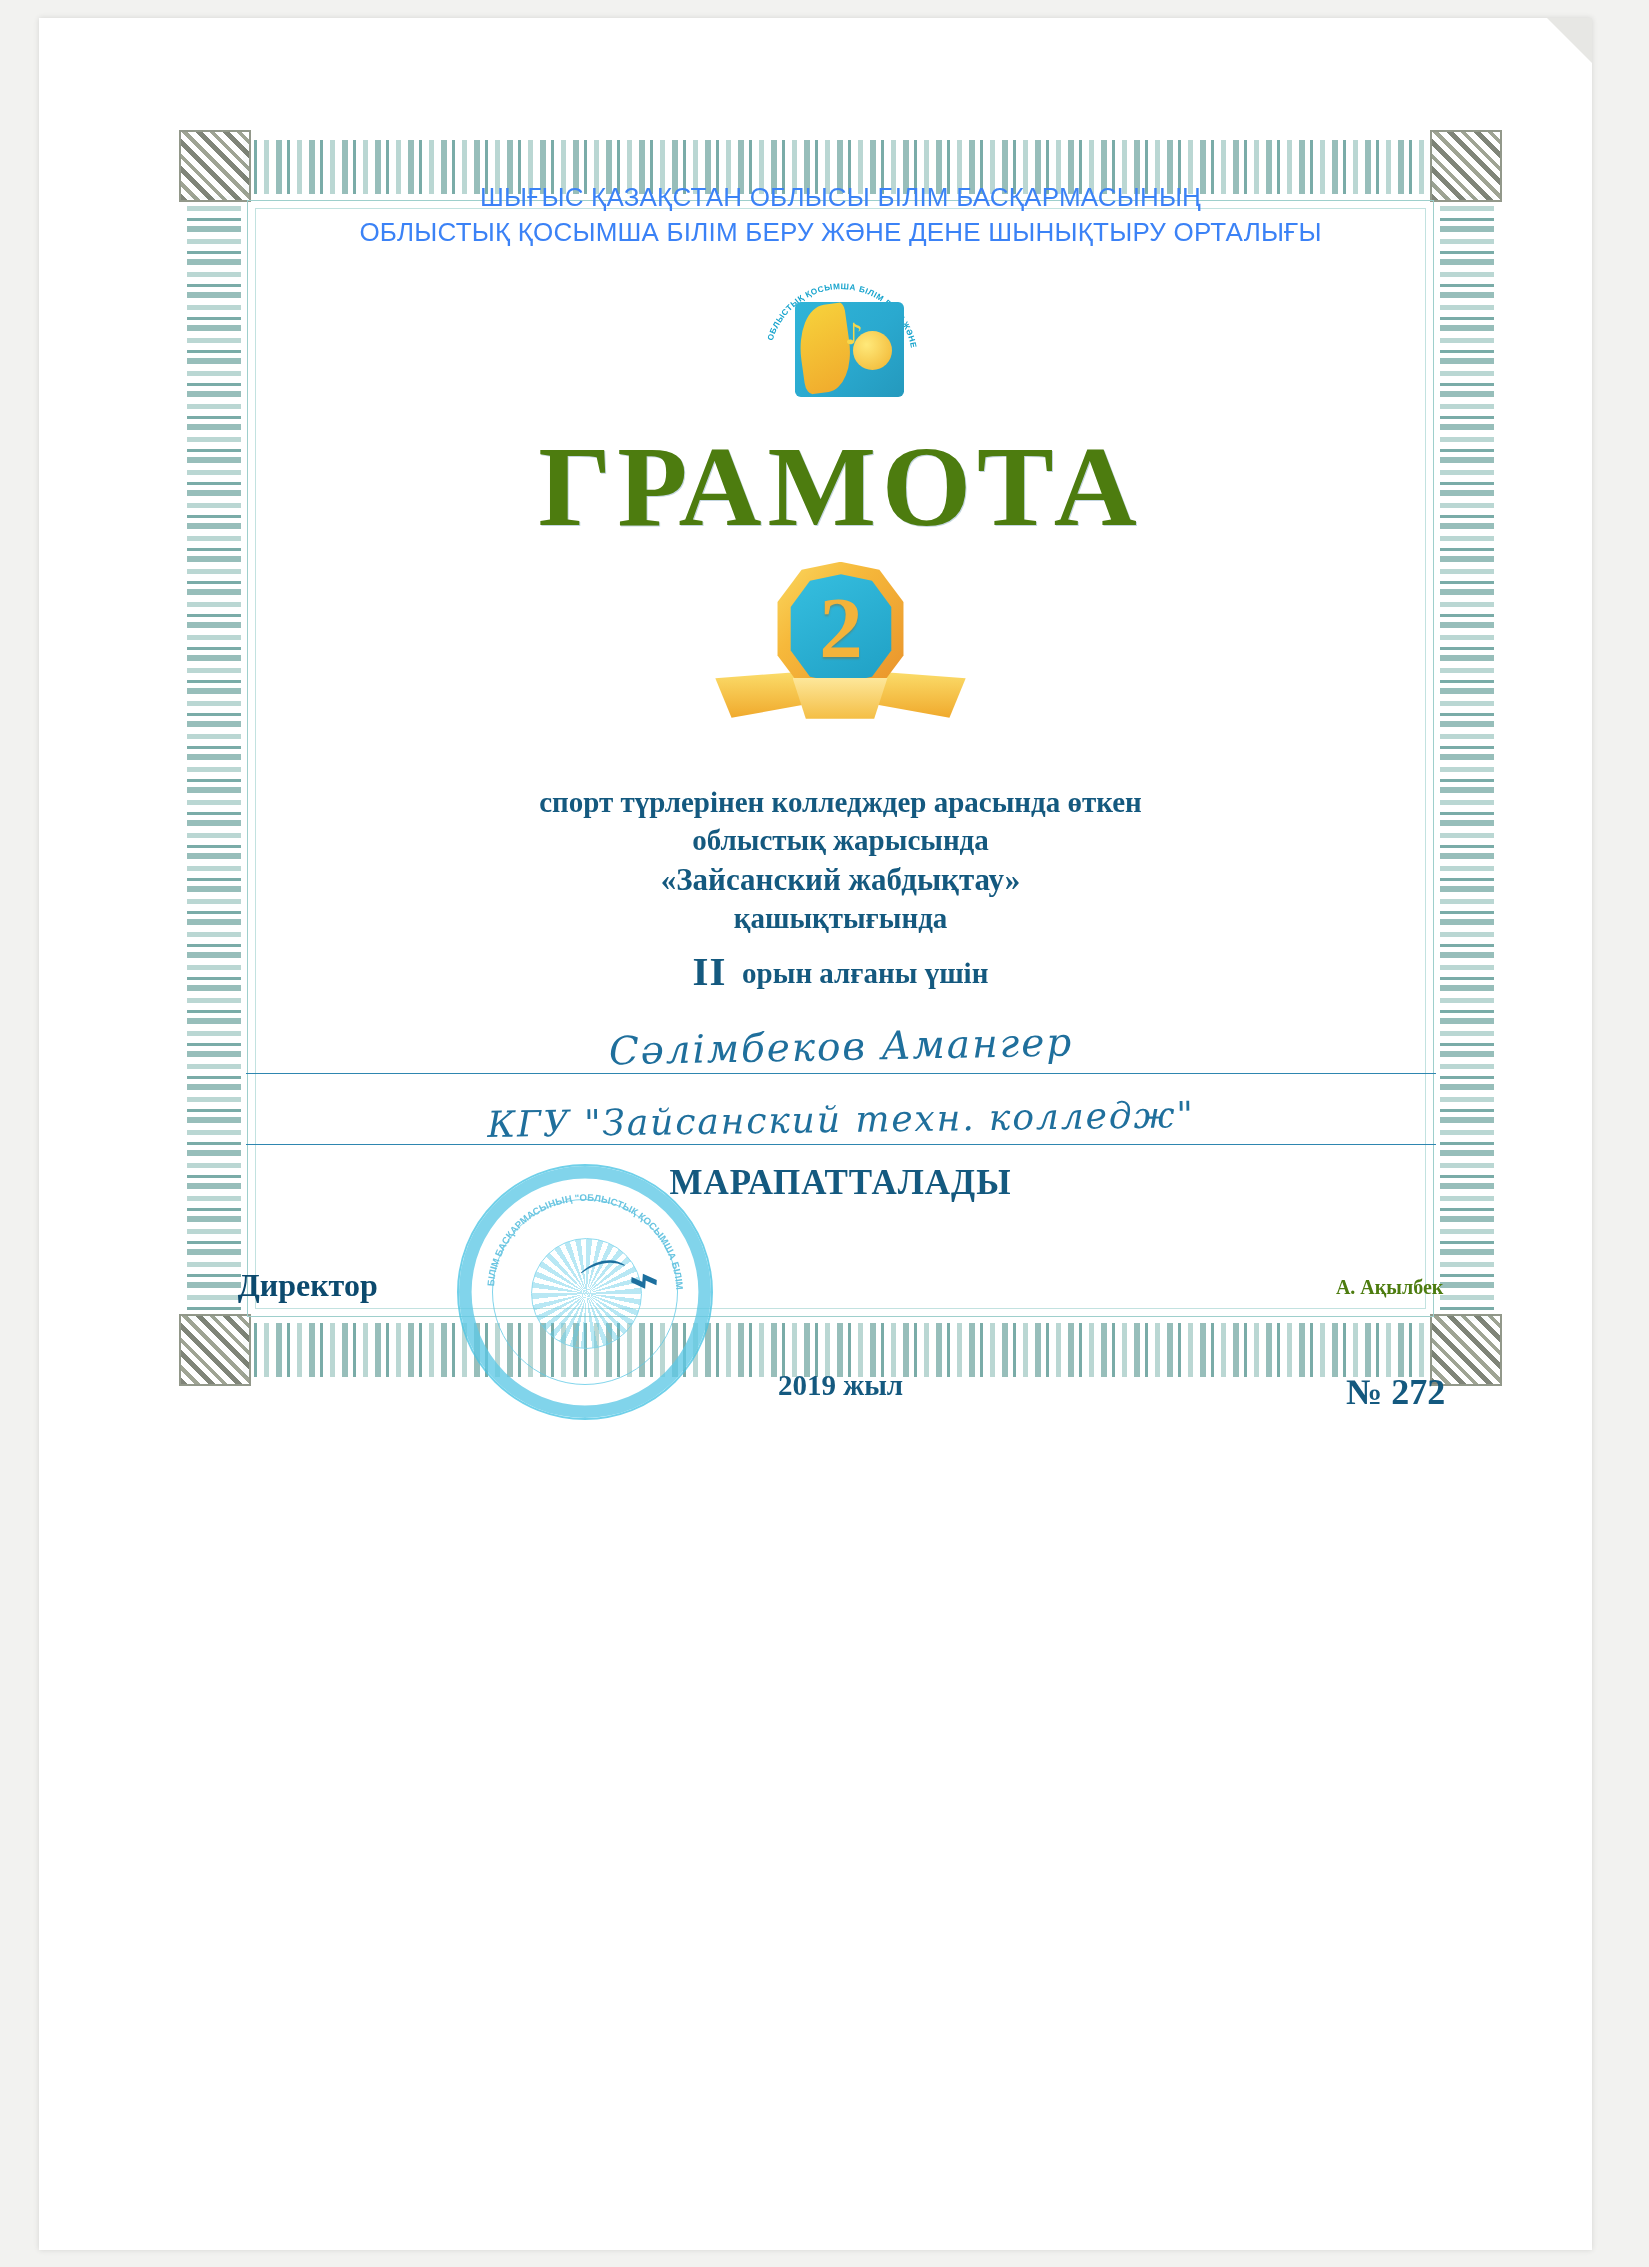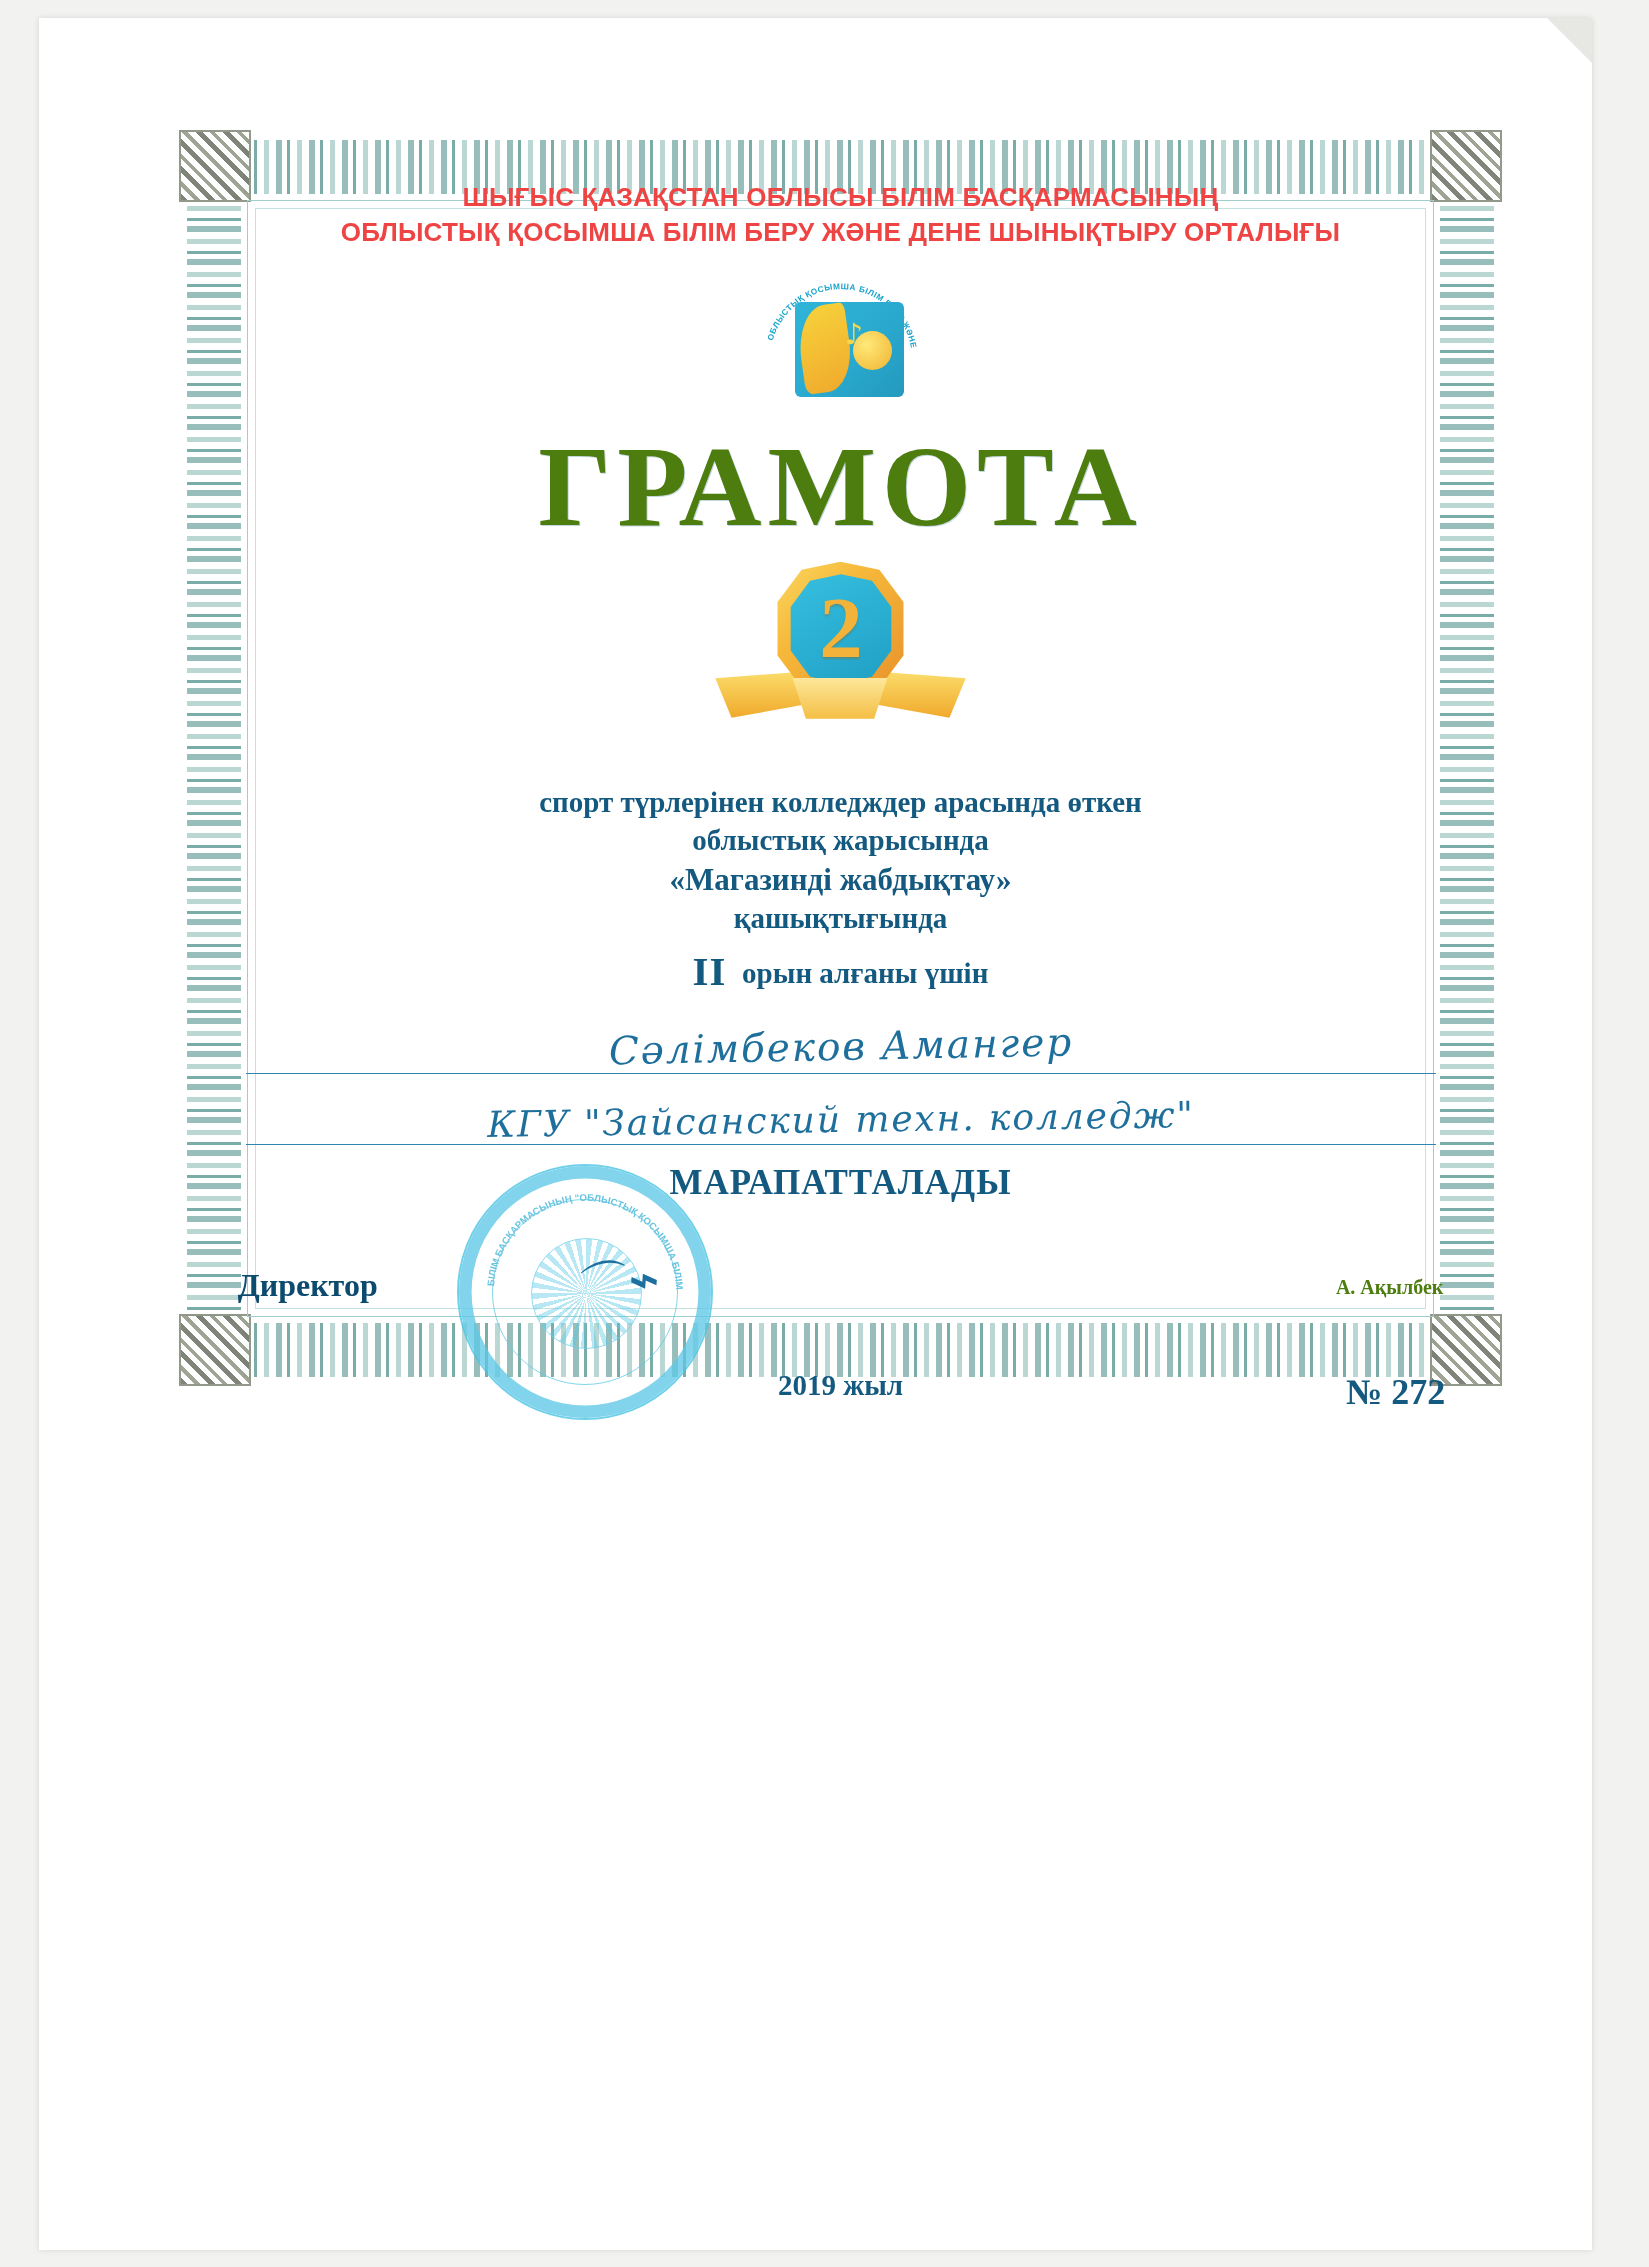--- a/index.html
+++ b/index.html
@@ -118,25 +118,25 @@
   
   .content {
     position: absolute;
     left: 97px; right: 97px; top: 93px; bottom: 87px;
     text-align: center;
     color: #15658f;
   }
 
   .org-heading {
     font-family: "Liberation Sans", sans-serif;
-    font-weight: bold;
+    font-weight: normal;
     font-size: 26px;
     line-height: 1.32;
     letter-spacing: 0.2px;
-    color: #ef4444;
+    color: #3b82f6;
     margin: 3.9px 0 0 0;
   }
   .org-heading .line2 { display:block; }
 
   
   .logo-wrap {
     margin: 15.5px auto 0;
     width: 204px; height: 155px;
     position: relative;
   }
@@ -389,21 +389,21 @@
         <div class="ribbon-r"></div>
         <div class="medal-body"></div>
         <div class="medal-face"></div>
         <div class="medal-num">2</div>
         <div class="ribbon-c"></div>
       </div>
 
       <div class="body-text">
         <span class="ln">спорт түрлерінен колледждер арасында өткен</span>
         <span class="ln">облыстық жарысында</span>
-        <span class="ln quoted">«Магазинді жабдықтау»</span>
+        <span class="ln quoted">«Зайсанский жабдықтау»</span>
         <span class="ln">қашықтығында</span>
       </div>
 
       <div class="place-line">
         <span class="place-roman">II</span>
         <span class="place-rest">орын алғаны үшін</span>
       </div>
 
       <div class="hw-block">
         <div class="hw-row r1">

